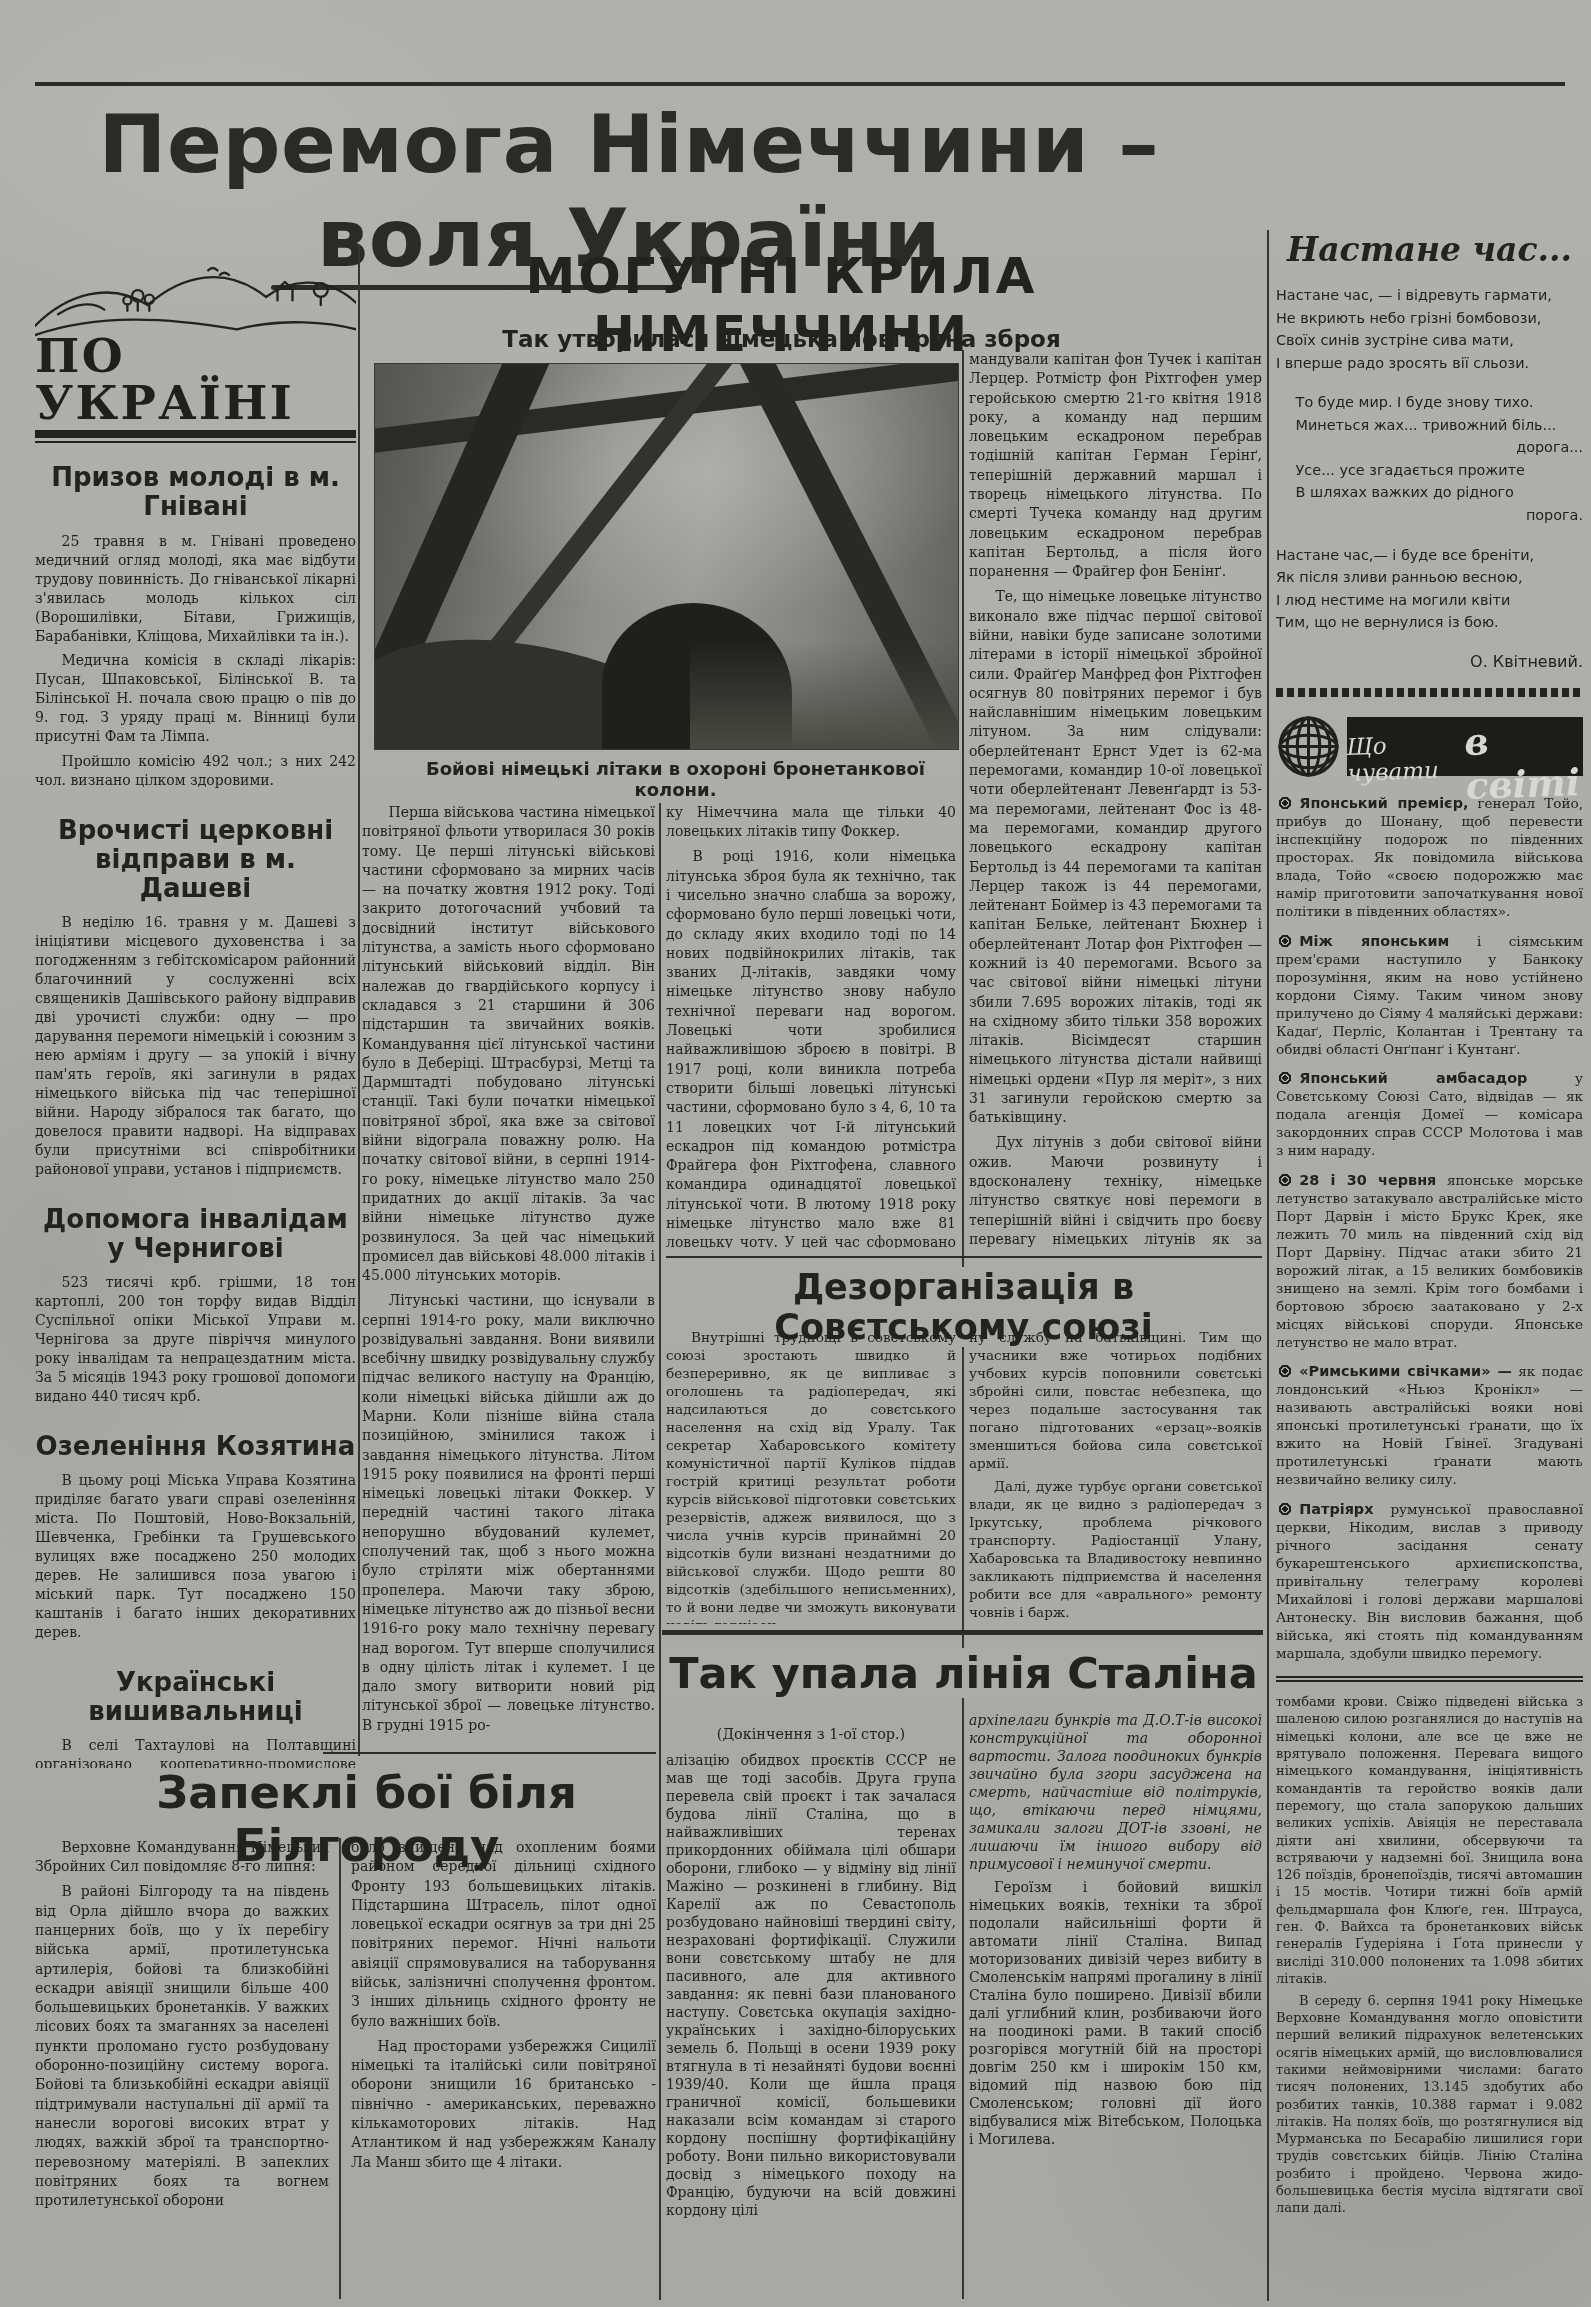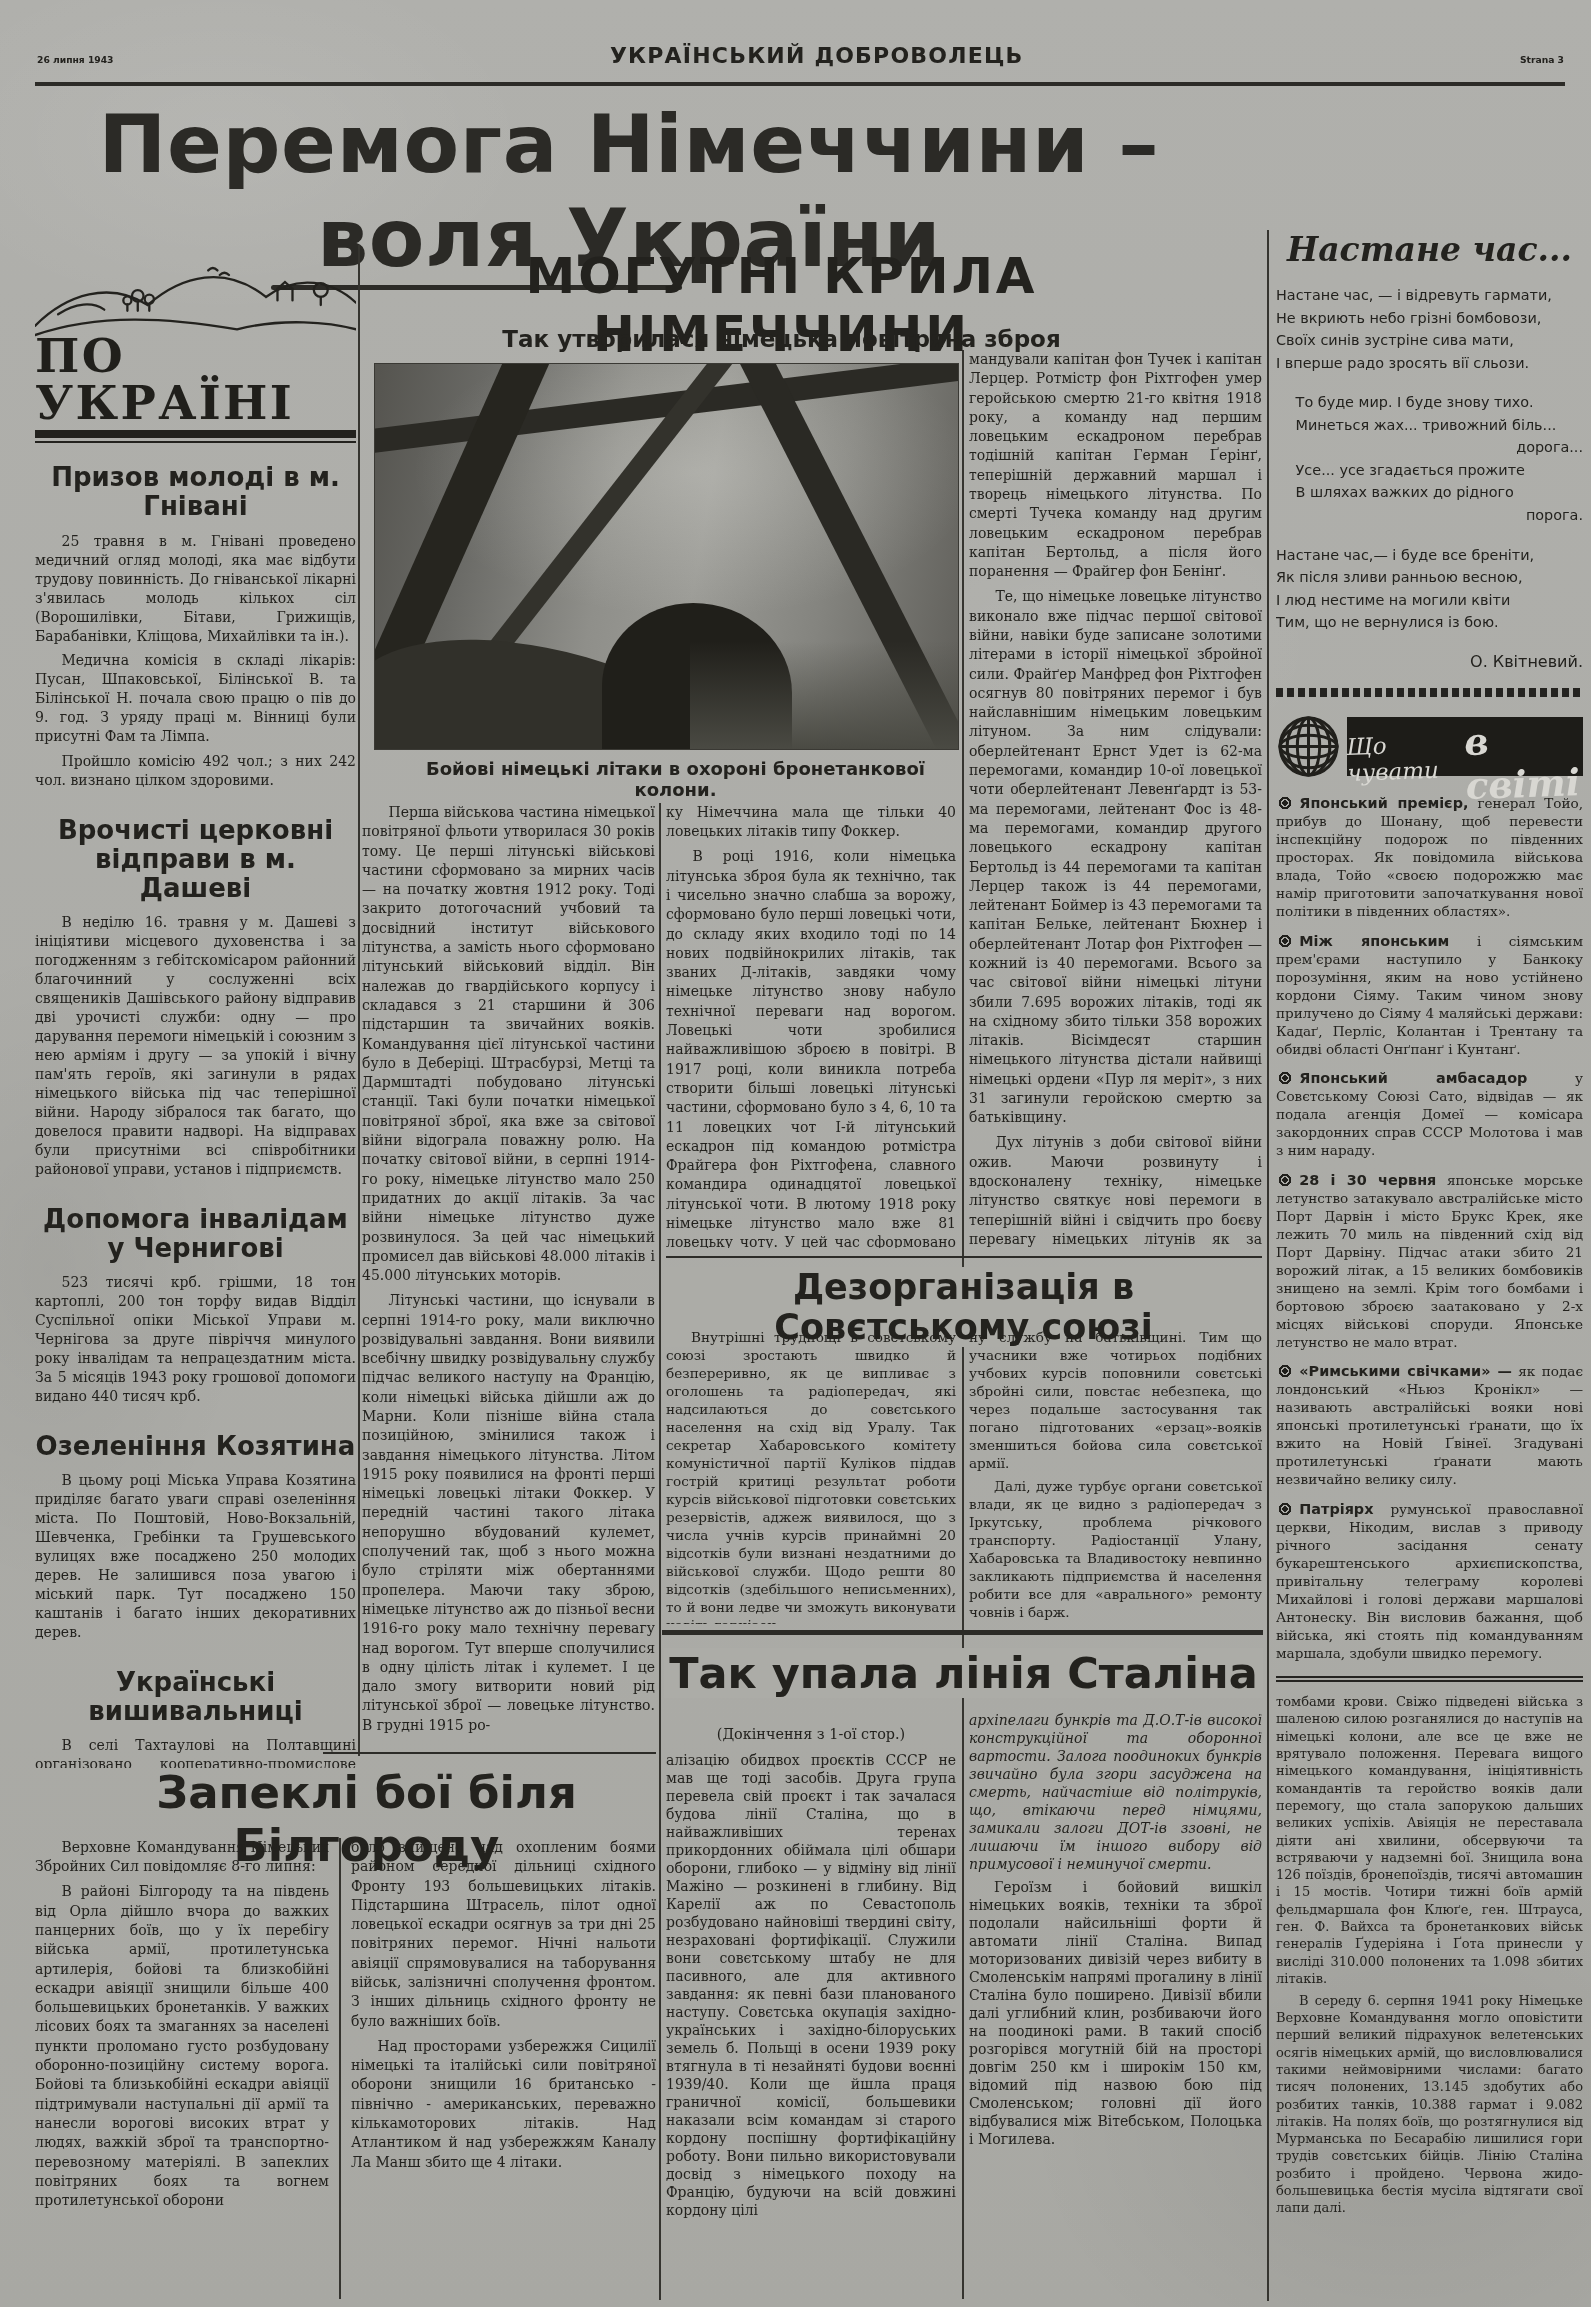--- a/index.html
+++ b/index.html
@@ -73,25 +73,20 @@
   .dblrule{height:5.8px;margin:14px 0 11.5px;background:linear-gradient(#242320 0 1.7px,transparent 1.7px 4px,#242320 4px 5.8px);}
   .contin{font-size:13px;line-height:17.3px;text-align:justify;}
   .contin p{margin:0 0 4.6px;text-indent:23px;}
   .contin p.cont{text-indent:0;}
 </style>
 </head>
 <body>
 
 <div class="page">
 
-  <div class="abs mast sans">
-    <span>26 липня 1943</span>
-    <span class="t">УКРАЇНСЬКИЙ ДОБРОВОЛЕЦЬ</span>
-    <span>Strana 3</span>
-  </div>
   <div class="hrule" style="top:82px;left:35px;width:1530px;height:4px;"></div>
 
   <div class="abs bighead sans">Перемога Німеччини – воля України</div>
   <div class="hrule" style="top:285px;left:271px;width:411px;height:5.2px;border-radius:2.9px;"></div>
 
   <div class="vrule" style="left:358px;top:245px;height:1511px;"></div>
   <div class="vrule" style="left:659px;top:803px;height:1497px;"></div>
   <div class="vrule" style="left:962px;top:350px;height:1949px;"></div>
   <div class="vrule" style="left:1267px;top:230px;height:2071px;"></div>
 

